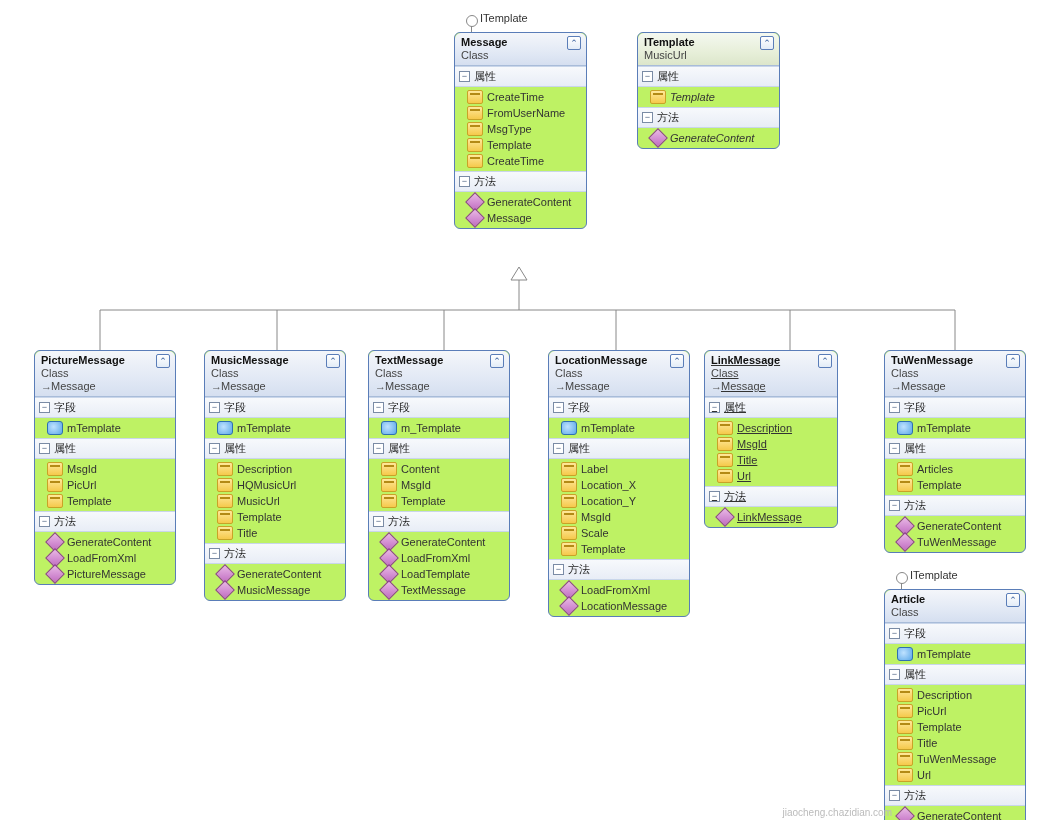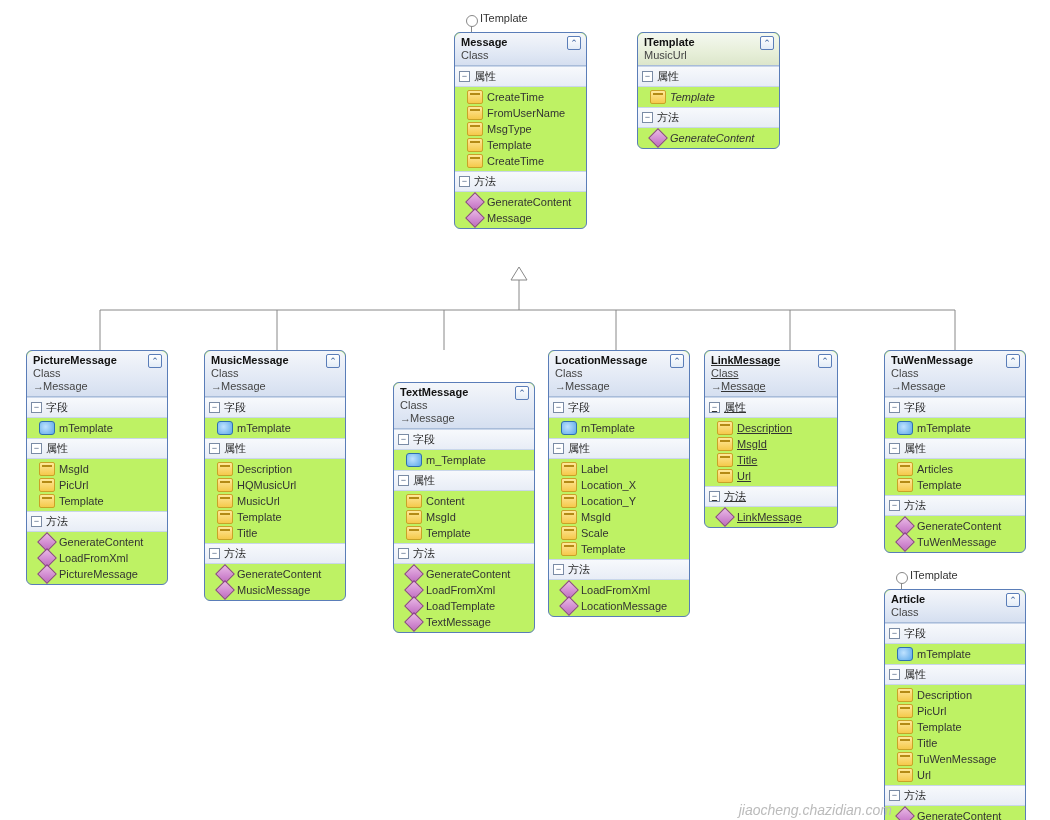--- a/index.html
+++ b/index.html
@@ -25,21 +25,21 @@
   
   .ico.method{width:12px;height:12px;transform:rotate(45deg);background:linear-gradient(to bottom right,#e9b8e6,#c06cc1);border:1px solid #8d3f8e;margin-left:1px;margin-right:5px;}
   
   .ifacehdr{background:linear-gradient(to bottom,#f4f8f0,#e7efd9 60%,#dce6cb);}
   
   .lolli{position:absolute;display:flex;align-items:flex-end;}
   .lolli .ball{width:10px;height:10px;border:1px solid #888;border-radius:50%;background:#fff;margin-bottom:-1px;}
   .lolli .txt{position:absolute;left:14px;top:-3px;color:#333;white-space:nowrap;}
   
   svg.conn{position:absolute;left:0;top:0;width:1050px;height:820px;pointer-events:none;}
-  .watermark{position:absolute;right:4px;bottom:2px;color:#bbb;font-size:14px;font-style:italic;}
+  .watermark{position:absolute;right:4px;bottom:2px;color:#bbb;font-size:10px;}
 </style>
 </head>
 <body>
 <div class="canvas">
 
 <svg class="conn">
 
   <g stroke="#888" fill="none" stroke-width="1">
 
     <path d="M519 267 L527 280 L511 280 Z" fill="#fff"></path>
@@ -131,21 +131,21 @@
         <span class="lbl">方法</span>
       </div>
   <div class="memberlist">
         <div class="member">
           <span class="ico method"></span>
           <span style="font-style:italic">GenerateContent</span>
         </div>
       </div>
 </div>
 
-<div class="classbox" style="left:26px;top:350px;width:140px;">
+<div class="classbox" style="left:34px;top:350px;width:140px;">
   <div class="classhdr">
     <div class="classname">PictureMessage</div>
     <div class="classkind">Class</div>
     <div class="inhlink"><span class="inharrow">→</span><span>Message</span></div>
     <div class="chev">⌃</div>
   </div>
   <div class="sectionhdr">
         <div class="expbox">−</div>
         <span class="lbl">字段</span>
       </div>
@@ -245,21 +245,21 @@
           <span class="ico method"></span>
           <span>GenerateContent</span>
         </div>
     <div class="member">
           <span class="ico method"></span>
           <span>MusicMessage</span>
         </div>
   </div>
 </div>
 
-<div class="classbox" style="left:393px;top:350px;width:140px;margin-top:32px;">
+<div class="classbox" style="left:368px;top:350px;width:140px;">
   <div class="classhdr">
     <div class="classname">TextMessage</div>
     <div class="classkind">Class</div>
     <div class="inhlink"><span class="inharrow">→</span><span>Message</span></div>
     <div class="chev">⌃</div>
   </div>
   <div class="sectionhdr">
         <div class="expbox">−</div>
         <span class="lbl">字段</span>
       </div>

